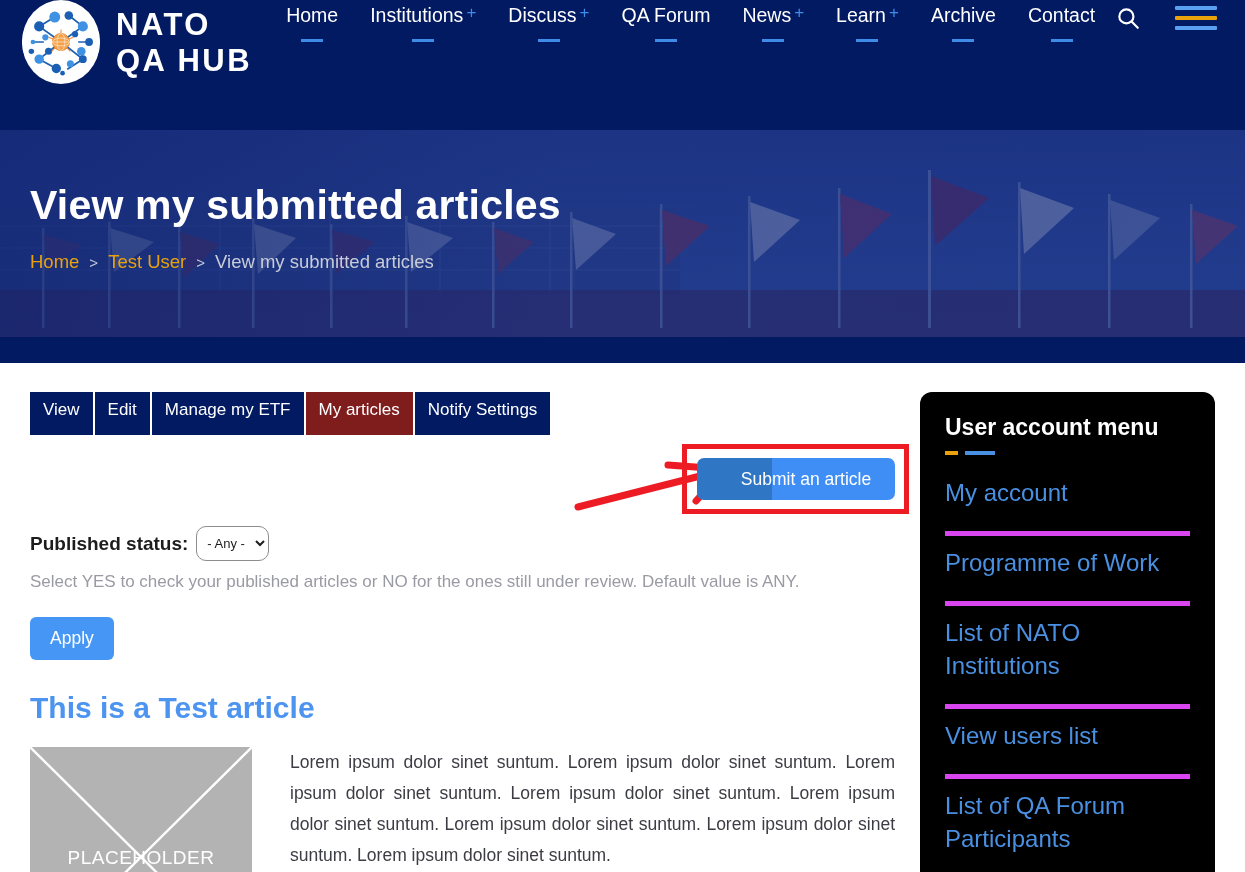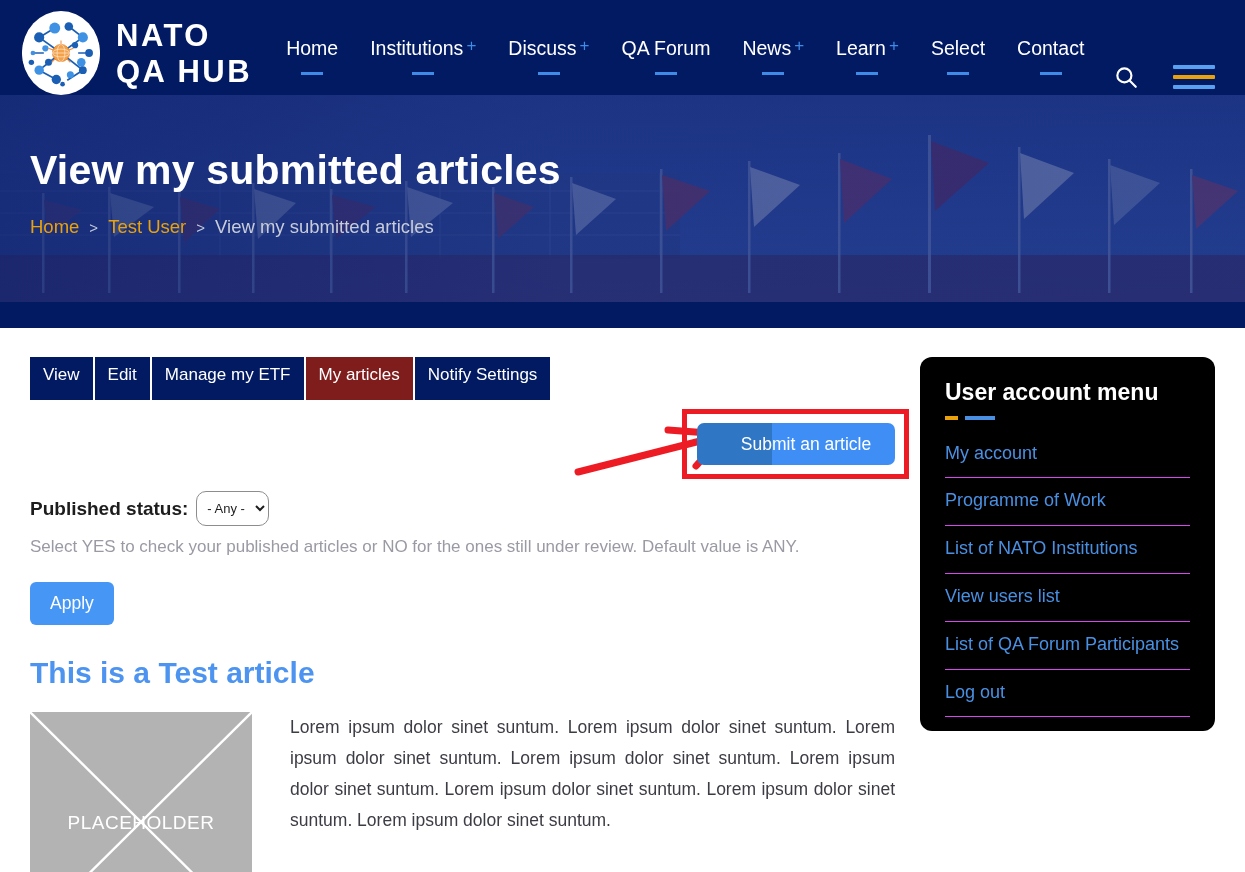--- a/index.html
+++ b/index.html
@@ -6,24 +6,24 @@
   html, body {
     width: 1245px; height: 872px;
     overflow: hidden;
     background: #ffffff;
     font-family: "Liberation Sans", sans-serif;
   }
 
   
   .navbar {
     position: relative;
-    height: 95px;
+    height: 130px;
     background: #021a62;
     display: flex;
-    align-items: flex-end;
+    align-items: flex-start;
     padding-left: 22px;
   }
   .logo-wrap { display: flex; align-items: center; flex: 0 0 auto; }
   .logo-mark {
     width: 78px; height: 84px;
     border-radius: 50%;
     background: #ffffff;
     position: relative;
     overflow: hidden;
   }
@@ -214,24 +214,24 @@
     font-size: 23px;
     font-weight: 700;
   }
   .accent { margin-top: 10px; display: flex; align-items: center; gap: 7px; }
   .accent .a-orange { width: 13px; height: 3.5px; background: #e9a20c; }
   .accent .a-blue { width: 30px; height: 3.5px; background: #4a90e2; }
 
   .menu { margin-top: 11px; }
   .menu-item {
     color: #4a90e2;
-    font-size: 18px;
+    font-size: 24px;
     line-height: 1.38;
-    padding: 10px 0 12px 0;
-    border-bottom: 1px solid #d946ef;
+    padding: 10px 0 22px 0;
+    border-bottom: 5px solid #d946ef;
     cursor: pointer;
   }
 </style>
 </head>
 <body>
 
 <div class="navbar">
 
   <div class="logo-wrap">
     <div class="logo-mark">
@@ -313,21 +313,21 @@
       <span>News</span>
       <span class="plus">+</span>
       <span class="nav-underline"></span>
     </div>
     <div class="nav-item">
       <span>Learn</span>
       <span class="plus">+</span>
       <span class="nav-underline"></span>
     </div>
     <div class="nav-item">
-      <span>Select</span>
+      <span>Archive</span>
       <span class="nav-underline"></span>
     </div>
     <div class="nav-item">
       <span>Contact</span>
       <span class="nav-underline"></span>
     </div>
   </div>
 
   <div class="nav-right">
     <div class="search-icon">

